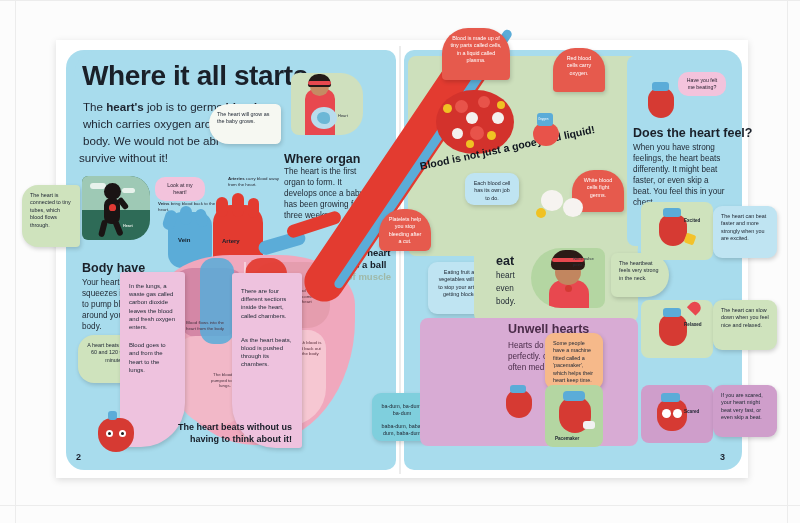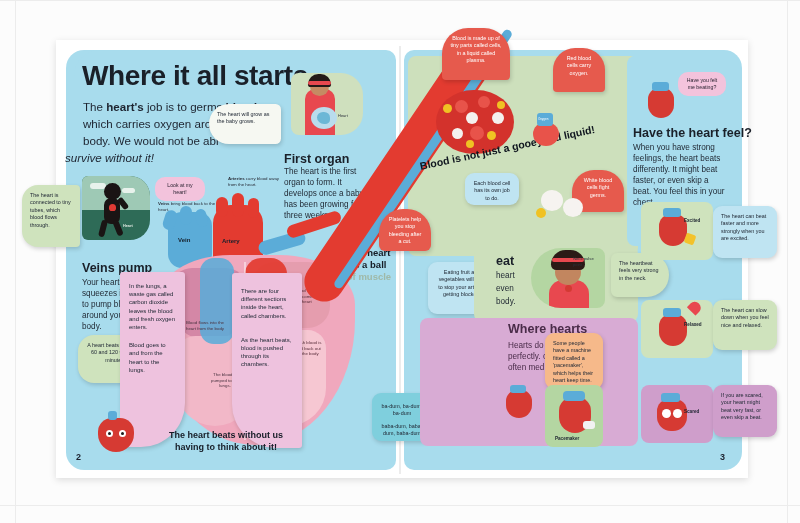--- a/index.html
+++ b/index.html
@@ -75,37 +75,37 @@
 
   <div class="page pageL"></div>
 
   <h1 class="title" style="left:82px;top:62px;">Where it all starts</h1>
 
   <div class="lede" style="left:83px;top:98px;">
     <span>The </span><b>heart's</b><span> job is to germs </span><b>blood.</b>
   </div>
   <div class="lede" style="left:83px;top:115px;width:200px;">which carries oxygen around</div>
   <div class="lede" style="left:83px;top:132px;width:190px;">body. We would not be abl</div>
-  <div class="lede" style="left:65px;top:149px;width:200px;font-style:italic;">survive without it!</div>
+  <div class="lede" style="left:79px;top:149px;width:200px;">survive without it!</div>
 
   <div class="scene" style="left:291px;top:73px;width:72px;height:62px;background:#cfe0be;border-radius:8px 22px 22px 8px;">
     <div class="shape" style="left:14px;top:16px;width:30px;height:46px;background:#e8484f;border-radius:10px 10px 0 0;"></div>
     <div class="shape" style="left:20px;top:34px;width:26px;height:22px;background:#b9dced;border-radius:50%;"></div>
     <div class="shape" style="left:26px;top:39px;width:13px;height:12px;background:#6cb7d6;border-radius:50% 50% 40% 60%;"></div>
     <div class="shape" style="left:19px;top:4px;width:19px;height:19px;background:#c58b63;border-radius:50%;"></div>
     <div class="shape" style="left:17px;top:1px;width:23px;height:13px;background:#241a18;border-radius:12px 12px 3px 3px;"></div>
     <div class="shape" style="left:17px;top:8px;width:23px;height:4px;background:#e8484f;border-radius:3px;"></div>
   </div>
   <div class="tiny" style="left:338px;top:113px;font-size:4px;">Heart</div>
 
   <div class="flap rnd" style="left:209px;top:104px;width:72px;height:40px;background:#f6f8f2;border-radius:22px 6px 6px 22px;">
     <span>The heart will grow as the baby grows.</span>
   </div>
 
-  <h2 class="sub" style="left:284px;top:152px;">First organ</h2>
+  <h2 class="sub" style="left:284px;top:152px;">Where organ</h2>
   <div class="body" style="left:284px;top:166px;width:84px;">The heart is the first organ to form. It develops once a baby has been growing for three weeks.</div>
 
   <div class="flap rnd" style="left:22px;top:185px;width:58px;height:62px;background:#cfe3bd;border-radius:16px 4px 4px 16px;">
     <span>The heart is connected to tiny tubes, which blood flows through.</span>
   </div>
 
   <div class="scene" style="left:82px;top:176px;width:68px;height:64px;background:#2e6b57;border-radius:6px 20px 20px 6px;">
     <div class="shape" style="left:0;top:0;width:68px;height:34px;background:#9ec9b5;"></div>
     <div class="shape" style="left:8px;top:7px;width:16px;height:6px;background:#e8f2ec;border-radius:6px;"></div>
     <div class="shape" style="left:40px;top:12px;width:13px;height:5px;background:#e8f2ec;border-radius:6px;"></div>
@@ -151,21 +151,21 @@
   <div class="shape artery" style="left:245px;top:258px;width:42px;height:80px;border-radius:16px;opacity:.93;"></div>
   <div class="shape" style="left:258px;top:325px;width:40px;height:16px;background:#f08a4e;border-radius:10px;opacity:.85;"></div>
   <div class="shape vein" style="left:200px;top:258px;width:34px;height:86px;border-radius:14px;opacity:.88;"></div>
   <div class="shape" style="left:244px;top:262px;width:2px;height:178px;background:rgba(255,255,255,.45);"></div>
 
   <div class="tiny" style="left:185px;top:320px;width:40px;text-align:center;color:#4a3340;">Blood flows into the heart from the body</div>
   <div class="tiny" style="left:279px;top:288px;width:40px;text-align:center;color:#5a2f3c;">Fresh blood from the lungs comes into the heart</div>
   <div class="tiny" style="left:205px;top:372px;width:40px;text-align:center;color:#4a3340;">The blood is pumped to the lungs.</div>
   <div class="tiny" style="left:285px;top:340px;width:38px;text-align:center;color:#5a2f3c;">The fresh blood is pumped back out round the body</div>
 
-  <h2 class="sub" style="left:82px;top:261px;">Veins pump</h2>
+  <h2 class="sub" style="left:82px;top:261px;">Body have</h2>
   <div class="body" style="left:82px;top:277px;width:64px;">Your heart squeezes in and to pump blood around your body.</div>
 
   <div class="flap rnd" style="left:78px;top:335px;width:72px;height:48px;background:#cfe3bd;border-radius:16px;text-align:center;">
     <span>A heart beats between 60 and 120 times a minute.</span>
   </div>
 
   <div class="flap mid" style="left:120px;top:272px;width:65px;height:175px;background:#eec2de;
               border-radius:3px 3px 44px 3px;padding:10px 9px;">
     <div>In the lungs, a waste gas called carbon dioxide leaves the blood and fresh oxygen enters.</div>
     <div style="margin-top:10px;">Blood goes to and from the heart to the lungs.</div>
@@ -183,21 +183,21 @@
     <div style="color:#9fb9a8;">of muscle</div>
   </div>
 
   <div class="shape" style="left:98px;top:418px;width:36px;height:34px;background:#d63a33;border-radius:14px 14px 18px 18px;"></div>
   <div class="shape" style="left:106px;top:430px;width:7px;height:7px;background:#fff;border-radius:50%;"></div>
   <div class="shape" style="left:119px;top:430px;width:7px;height:7px;background:#fff;border-radius:50%;"></div>
   <div class="shape" style="left:108px;top:432px;width:3px;height:3px;background:#1b1b1b;border-radius:50%;"></div>
   <div class="shape" style="left:121px;top:432px;width:3px;height:3px;background:#1b1b1b;border-radius:50%;"></div>
   <div class="shape vein" style="left:108px;top:411px;width:9px;height:9px;border-radius:3px;"></div>
 
-  <div style="position:absolute;left:160px;top:421px;width:132px;text-align:center;font-size:9px;line-height:12px;font-weight:bold;color:#161d27;margin-top:8px;">
+  <div style="position:absolute;left:160px;top:421px;width:132px;text-align:right;font-size:9px;line-height:12px;font-weight:bold;color:#161d27;">
     <span>The heart beats without us having to think about it!</span>
   </div>
 
   <div class="pgnum" style="left:76px;top:452px;">2</div>
 
   <div class="page pageR"></div>
 
   <div class="shape" style="left:408px;top:56px;width:230px;height:200px;background:#cde0bc;border-radius:8px;"></div>
 
   <div class="shape artery" style="left:470px;top:30px;width:40px;height:310px;border-radius:20px;transform:rotate(34deg);transform-origin:top left;"></div>
@@ -277,21 +277,21 @@
 
   <div class="flap rnd" style="left:372px;top:393px;width:60px;height:48px;background:#7fcfdd;text-align:center;padding-top:10px;">
     <div>ba-dum, ba-dum, ba-dum</div>
     <div style="margin-top:5px;">baba-dum, baba-dum, baba-dum</div>
   </div>
   <div class="flap rnd" style="left:428px;top:395px;width:54px;height:44px;background:#7fcfdd;">
     <span>Some hearts have different rhythms to others.</span>
   </div>
 
   <div class="shape" style="left:420px;top:318px;width:218px;height:128px;background:#d8abd4;border-radius:8px;"></div>
-  <h2 class="sub" style="left:508px;top:322px;color:#4a2c49;">Where hearts</h2>
+  <h2 class="sub" style="left:508px;top:322px;color:#4a2c49;">Unwell hearts</h2>
   <div class="body" style="left:508px;top:340px;width:58px;color:#4a2c49;">Hearts do perfectly. can often medicines</div>
 
   <div class="flap rnd" style="left:545px;top:333px;width:58px;height:56px;background:#f6b98a;">
     <span>Some people have a machine fitted called a 'pacemaker', which helps their heart keep time.</span>
   </div>
   <div class="scene" style="left:545px;top:385px;width:58px;height:62px;background:#b4d6a2;border-radius:8px;">
     <div class="shape" style="left:14px;top:12px;width:32px;height:36px;background:#d63a33;border-radius:14px 14px 16px 16px;"></div>
     <div class="shape vein" style="left:18px;top:6px;width:22px;height:10px;border-radius:4px;"></div>
     <div class="shape" style="left:38px;top:36px;width:12px;height:8px;background:#f2f2f2;border-radius:3px;"></div>
     <div class="charlabel" style="left:10px;top:51px;">Pacemaker</div>
@@ -301,21 +301,21 @@
   <div class="shape vein" style="left:510px;top:385px;width:16px;height:8px;border-radius:3px;"></div>
 
   <div class="shape" style="left:627px;top:56px;width:112px;height:190px;background:#a8dced;border-radius:8px;"></div>
 
   <div class="shape" style="left:648px;top:88px;width:26px;height:30px;background:#d63a33;border-radius:11px 11px 13px 13px;"></div>
   <div class="shape vein" style="left:652px;top:82px;width:17px;height:9px;border-radius:3px;"></div>
   <div class="bubble" style="left:678px;top:72px;width:48px;height:24px;background:#f3c3dc;">
     <span>Have you felt me beating?</span>
   </div>
 
-  <h2 class="sub" style="left:633px;top:126px;">Have the heart feel?</h2>
+  <h2 class="sub" style="left:633px;top:126px;">Does the heart feel?</h2>
   <div class="body" style="left:633px;top:142px;width:92px;">When you have strong feelings, the heart beats differently. It might beat faster, or even skip a beat. You feel this in your chest.</div>
 
   <div class="scene" style="left:641px;top:202px;width:72px;height:58px;background:#cfe3bd;border-radius:8px;">
     <div class="shape" style="left:18px;top:12px;width:28px;height:32px;background:#d63a33;border-radius:12px 12px 14px 14px;"></div>
     <div class="shape vein" style="left:22px;top:6px;width:18px;height:9px;border-radius:3px;"></div>
     <div class="shape" style="left:44px;top:32px;width:10px;height:10px;background:#f3c22a;border-radius:2px;transform:rotate(20deg);"></div>
     <div class="charlabel" style="left:43px;top:16px;">Excited</div>
   </div>
   <div class="flap rnd" style="left:713px;top:206px;width:64px;height:52px;background:#bfe4f2;">
     <span>The heart can beat faster and more strongly when you are excited.</span>

